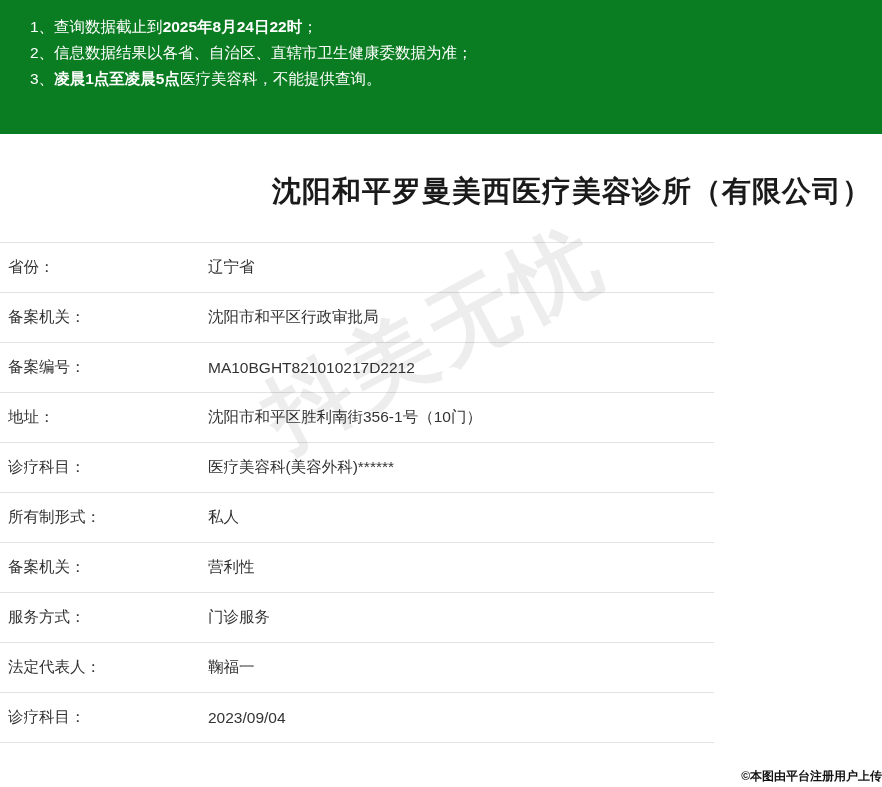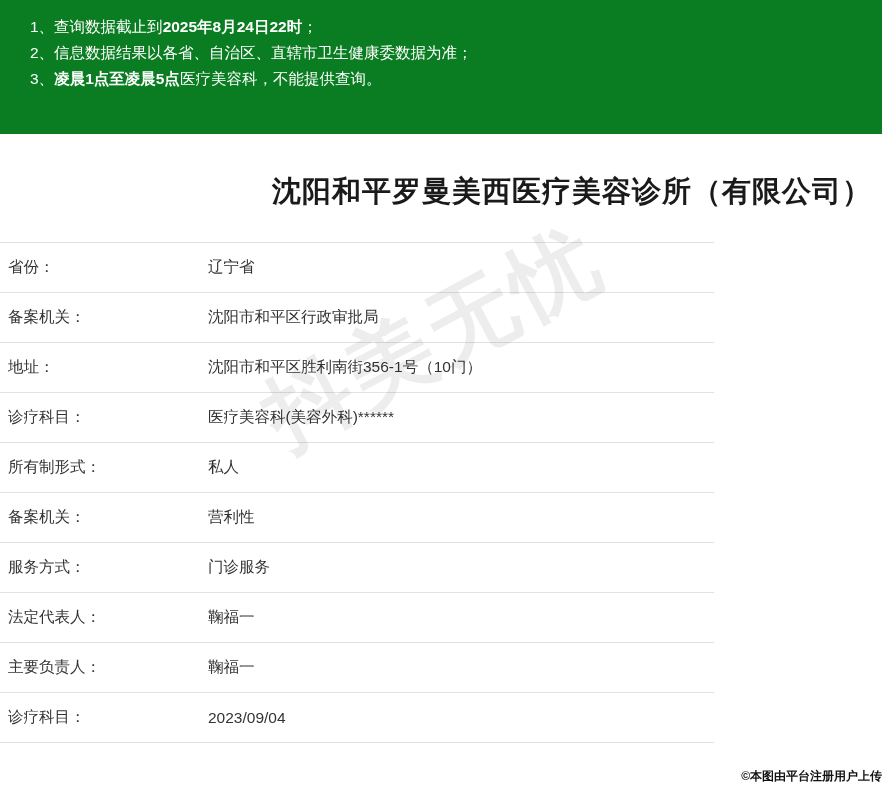--- a/index.html
+++ b/index.html
@@ -121,20 +121,24 @@
   <tbody>
       <tr>
         <td class="label">省份：</td>
         <td class="value">辽宁省</td>
       </tr>
       <tr>
         <td class="label">备案机关：</td>
         <td class="value">沈阳市和平区行政审批局</td>
       </tr>
       <tr>
+        <td class="label">备案编号：</td>
+        <td class="value">MA10BGHT821010217D2212</td>
+      </tr>
+      <tr>
         <td class="label">地址：</td>
         <td class="value">沈阳市和平区胜利南街356-1号（10门）</td>
       </tr>
       <tr>
         <td class="label">诊疗科目：</td>
         <td class="value">医疗美容科(美容外科)******</td>
       </tr>
       <tr>
         <td class="label">所有制形式：</td>
         <td class="value">私人</td>
@@ -145,24 +149,20 @@
       </tr>
       <tr>
         <td class="label">服务方式：</td>
         <td class="value">门诊服务</td>
       </tr>
       <tr>
         <td class="label">法定代表人：</td>
         <td class="value">鞠福一</td>
       </tr>
       <tr>
-        <td class="label">主要负责人：</td>
-        <td class="value">鞠福一</td>
-      </tr>
-      <tr>
         <td class="label">诊疗科目：</td>
         <td class="value">2023/09/04</td>
       </tr>
     </tbody>
 </table>
 
 <div class="footer">
   
 </div>
 

